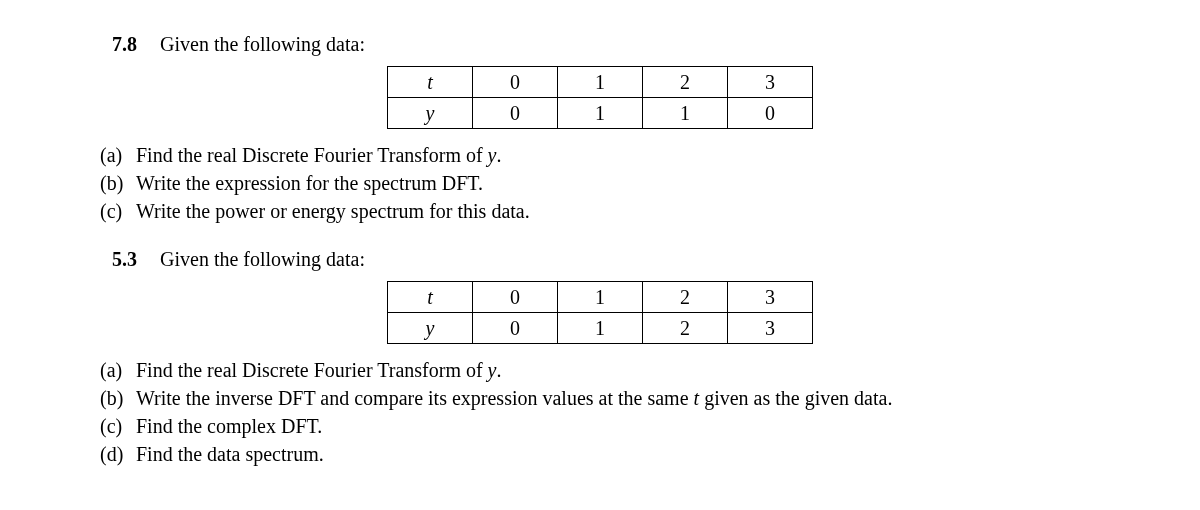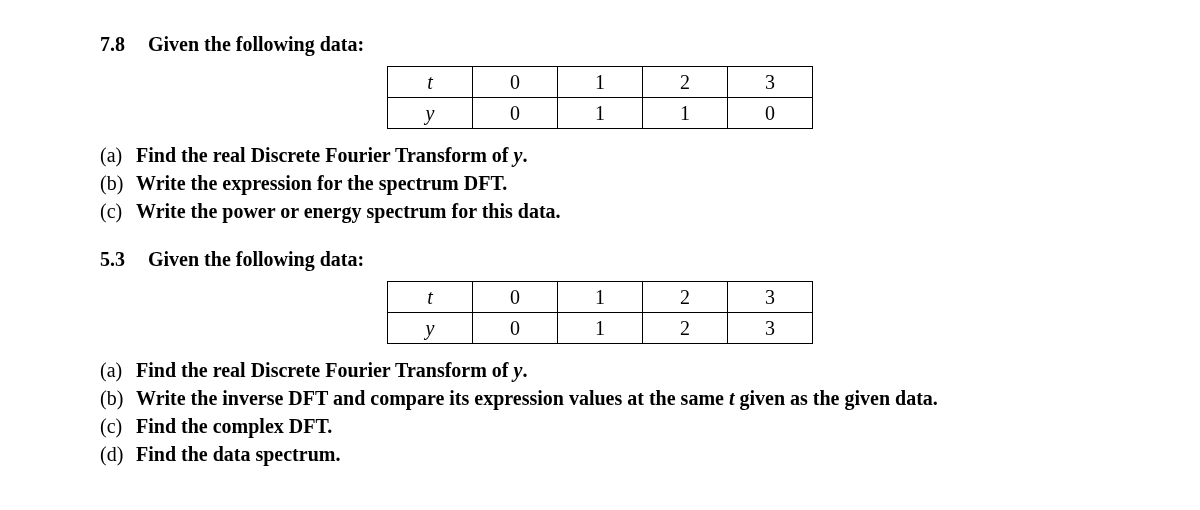--- a/index.html
+++ b/index.html
@@ -10,27 +10,28 @@
       color: #000;
       background: #fff;
       line-height: 1.4;
     }
     .problem-block {
       margin-bottom: 20px;
     }
     .problem-header {
       display: flex;
       margin-bottom: 8px;
+      margin-left: 12px;
     }
     .problem-number {
       font-weight: bold;
       min-width: 48px;
     }
     .problem-title {
-      font-weight: bold;
+      font-weight: normal;
       text-align: center;
     }
     .data-table {
       border-collapse: collapse;
       margin: 6px auto 12px auto;
     }
     .data-table td {
       border: 1px solid #000;
       width: 82px;
       height: 28px;
@@ -47,21 +48,20 @@
     }
     .part-item {
       display: flex;
       margin: 0;
     }
     .part-label {
       min-width: 36px;
     }
     .part-text {
       flex: 1;
-      font-weight: bold;
     }
     .italic {
       font-style: italic;
     }
   </style>
 </head>
 <body>
 
 <div class="problem-block">
   <div class="problem-header">

